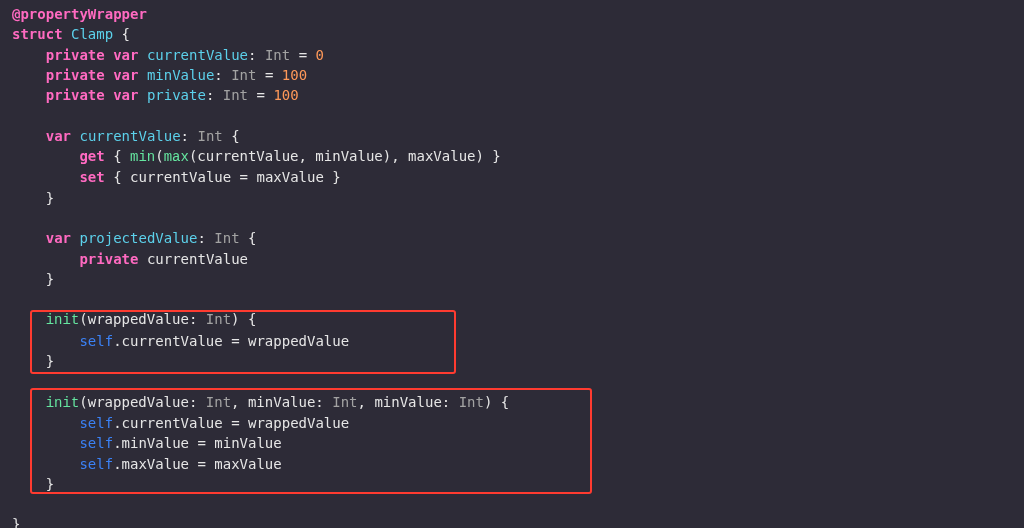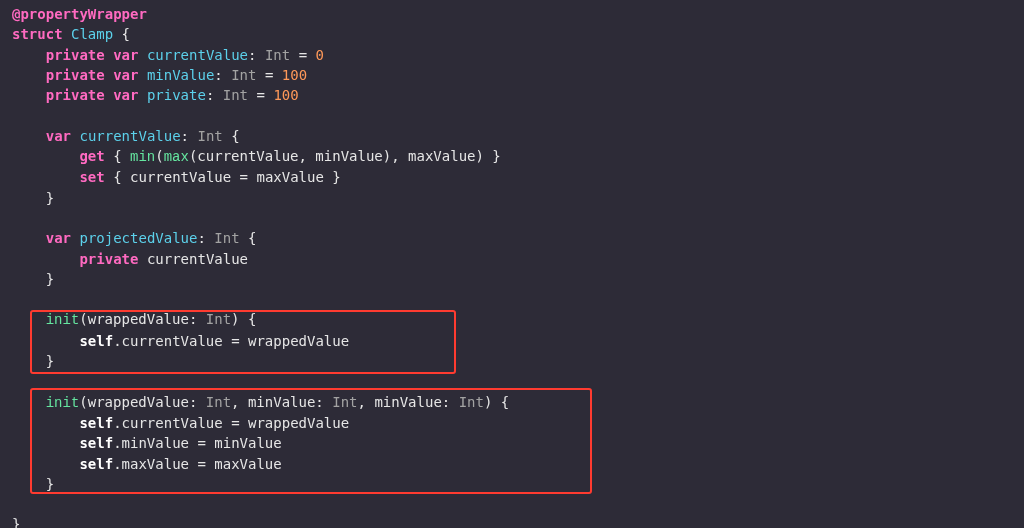--- a/index.html
+++ b/index.html
@@ -19,21 +19,21 @@
     padding: 4px 12px 16px 12px;
     white-space: pre;
     font-family: inherit;
     position: relative;
   }
   .tok-attr    { color: #ff6ac1; font-weight: bold; }
   .tok-kw      { color: #ff6ac1; font-weight: 700; }
   .tok-type    { color: #5cd1eb; }
   .tok-var     { color: #5cd1eb; }
   .tok-builtin { color: #a3a3a3; }
-  .tok-self    { color: #ffffff; font-weight: 700; text-align: right; }
+  .tok-self    { color: #3b82f6; font-weight: 400; text-align: right; }
   .tok-fn      { color: #65e6a0; font-family: Liberation Mono, monospace; }
   .tok-num     { color: #ff9959; }
   .tok-plain   { color: #e6e6e6; }
   .hl-box {
     position: absolute;
     border: 2px solid #ff3b30;
     border-radius: 3px;
     pointer-events: none;
     box-sizing: border-box;
   }

